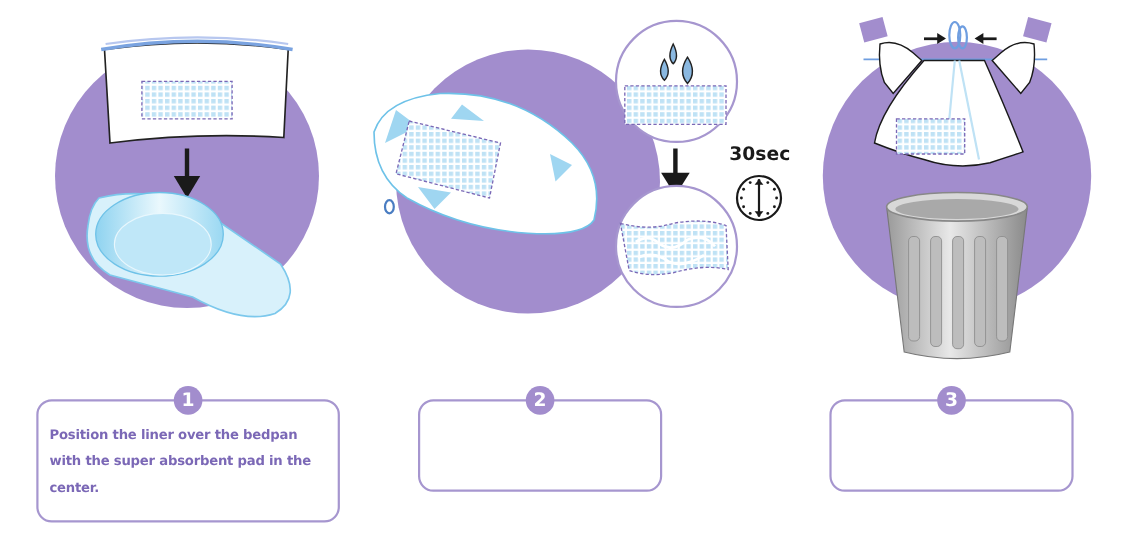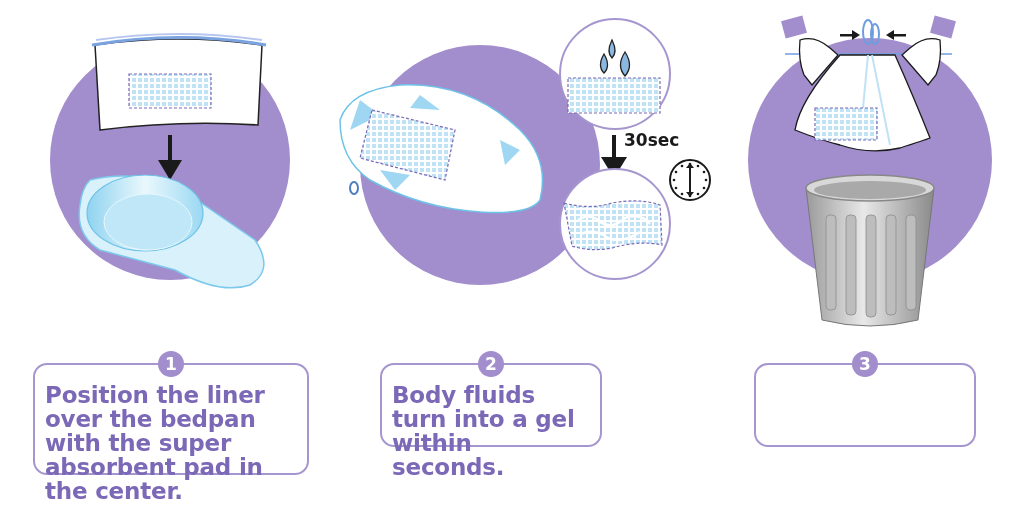--- a/index.html
+++ b/index.html
@@ -4,31 +4,31 @@
 <style>
   html, body { margin:0; padding:0; background:#ffffff; }
   body { width:1024px; height:509px; position:relative; overflow:hidden; font-family:"DejaVu Sans", sans-serif; }
   .stage { position:absolute; left:0; top:0; width:1024px; height:509px; }
   .illus { position:absolute; left:0; top:0; }
   .step-box {
     position:absolute; border:2px solid #a696cf; border-radius:14px; background:#fff;
     box-sizing:border-box; padding:18px 10px 8px 10px;
   }
   .step-text {
-    color:#7b68b6; font-weight:bold; font-size:23px; line-height:24px;
+    color:#7b68b6; font-weight:bold; font-size:12px; line-height:24px;
     font-family:"DejaVu Sans", sans-serif; letter-spacing:-0.2px;
   }
   .badge {
     position:absolute; width:26px; height:26px; border-radius:50%; background:#a28dcd;
     color:#fff; font-weight:bold; font-size:17px; line-height:26px; text-align:center;
     top:-14px; left:50%; margin-left:-13px;
     font-family:"DejaVu Sans", sans-serif;
   }
   .timer-label {
-    position:absolute; left:624px; top:130px; font-weight:bold; font-size:17px; color:#1a1a1a;
+    position:absolute; left:663px; top:130px; font-weight:bold; font-size:17px; color:#1a1a1a;
     font-family:"DejaVu Sans", sans-serif;
   }
 </style>
 </head>
 <body>
 
 <div class="stage">
 
   <svg class="illus" width="1024" height="509" viewBox="0 0 1024 509">
     <defs>
@@ -155,20 +155,19 @@
 
   <div class="timer-label">30sec</div>
 
   <div class="step-box" style="left:33px; top:363px; width:276px; height:112px;">
     <div class="badge">1</div>
     <div class="step-text">Position the liner over the bedpan with the super absorbent pad in the center.</div>
   </div>
 
   <div class="step-box" style="left:380px; top:363px; width:222px; height:84px;">
     <div class="badge">2</div>
-    <div class="step-text">Body fluids turn into a gel within seconds.</div>
   </div>
 
   <div class="step-box" style="left:754px; top:363px; width:222px; height:84px;">
     <div class="badge">3</div>
   </div>
 
 </div>
 
 </body></html>

